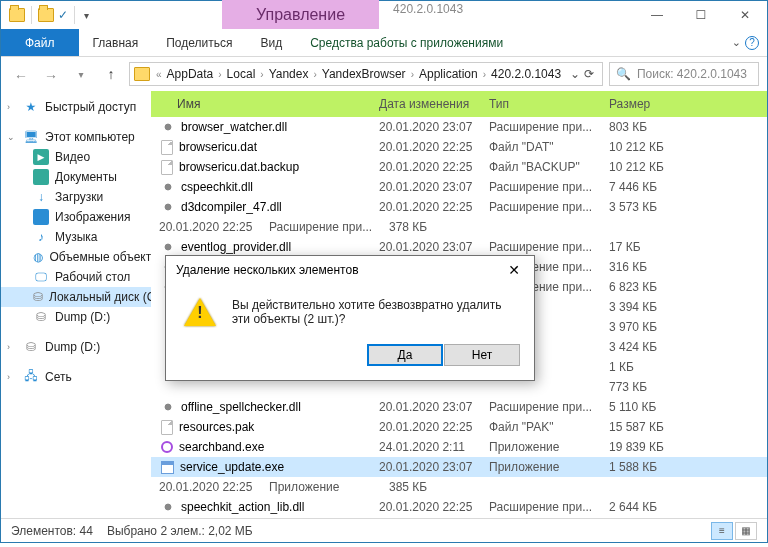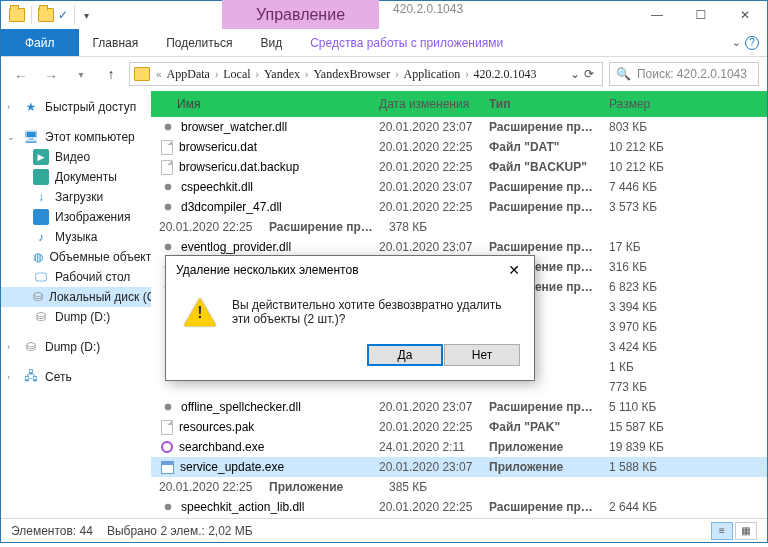--- a/index.html
+++ b/index.html
@@ -12,29 +12,29 @@
 .qat .sep { width: 1px; height: 18px; background: #d9d9d9; margin: 0 2px; }
 .qat .chev { color: #555; font-size: 10px; padding: 0 3px; }
 .tab-group { display: flex; margin-left: 130px; }
 .ctx-tab { background: #e5aee5; color: #6a2c6a; padding: 8px 34px; font-size: 16px; }
 .title-txt { color: #898989; padding: 4px 14px; }
 .win-controls { margin-left: auto; display: flex; }
 .win-btn { width: 44px; height: 28px; display: flex; align-items: center; justify-content: center; color: #555; }
 .menubar { height: 28px; display: flex; align-items: stretch; border-bottom: 1px solid #d9d9d9; background: #fff; }
 .file-tab { background: #1979ca; color: #fff; padding: 6px 24px; display: flex; align-items: center; }
 .mtab { padding: 6px 14px; color: #333; display: flex; align-items: center; }
-.mtab.ctx { color: #8b5cf6; }
+.mtab.ctx { color: #14532d; }
 .mbar-right { margin-left: auto; display: flex; align-items: center; padding-right: 8px; color: #555; }
 .mbar-right span { padding: 0 4px; font-size: 11px; }
 .addrbar { height: 34px; display: flex; align-items: center; padding: 4px 8px; gap: 6px; }
 .navbtn { width: 24px; height: 24px; display: flex; align-items: center; justify-content: center; color: #888; font-size: 14px; }
 .navbtn.enabled { color: #333; }
 .crumb-box { flex: 1; height: 24px; border: 1px solid #ccc; display: flex; align-items: center; padding: 0 4px; overflow: hidden; }
 .crumb-box .folder-ico { width: 16px; height: 14px; background: #ffd96a; border: 1px solid #d4a017; border-radius: 1px; position: relative; flex-shrink: 0; margin-right: 4px; }
-.crumb { padding: 0 3px; white-space: nowrap; color: #222; font-family: Liberation Serif, serif; }
+.crumb { padding: 0 3px; white-space: nowrap; color: #222; }
 .csep { color: #888; padding: 0 2px; font-size: 10px; }
 .crumb-tail { margin-left: auto; display: flex; align-items: center; gap: 4px; color: #555; padding-right: 4px; }
 .searchbox { width: 150px; height: 24px; border: 1px solid #ccc; display: flex; align-items: center; padding: 0 6px; color: #888; gap: 6px; }
 .body { flex: 1; display: flex; overflow: hidden; position: relative; }
 .sidebar { width: 150px; border-right: none; padding: 6px 0; overflow: hidden; }
 .sb-item { display: flex; align-items: center; gap: 6px; padding: 2px 6px 2px 18px; white-space: nowrap; color: #222; }
 .sb-item.sel { background: #cce8ff; }
 .sb-item .caret { width: 10px; color: #777; font-size: 9px; margin-left: -12px; }
 .sb-ico { width: 16px; height: 16px; display: flex; align-items: center; justify-content: center; font-size: 12px; }
 .ico-quick { color: #2a8dd4; }
@@ -46,25 +46,25 @@
 .ico-music { color: #2a8dd4; }
 .ico-3d { color: #2a8dd4; }
 .ico-desk { color: #2a8dd4; }
 .ico-disk { color: #888; }
 .ico-net { color: #2a8dd4; }
 .sb-gap { height: 10px; }
 .main { flex: 1; overflow-y: auto; overflow-x: hidden; position: relative; }
 .main::-webkit-scrollbar { width: 16px; }
 .main::-webkit-scrollbar-track { background: #f0f0f0; }
 .main::-webkit-scrollbar-thumb { background: #c2c2c2; }
-.cols { display: flex; padding: 4px 0; color: #444; position: sticky; top: 0; background: #22c55e; }
+.cols { display: flex; padding: 4px 0; color: #444; position: sticky; top: 0; background: #bef264; }
 .col { padding: 2px 8px; }
 .c-name { width: 220px; padding-left: 26px; }
 .c-date { width: 110px; }
-.c-type { width: 120px; font-weight: bold; }
+.c-type { width: 120px; }
 .c-size { width: 80px; padding-right: 16px; }
 .row { display: flex; align-items: center; height: 20px; }
 .row.sel { background: #cce8ff; }
 .row .c-name { display: flex; align-items: center; gap: 6px; padding-left: 10px; }
 .fico { width: 16px; height: 16px; display: flex; align-items: center; justify-content: center; }
 .fico-file { border: 1px solid #bbb; background: #fff; border-radius: 1px; position: relative; width: 12px; height: 15px; }
 .fico-file::after{content:"";position:absolute;top:0;right:0;width:4px;height:4px;background:linear-gradient(135deg,#fff 50%,#bbb 50%);}
 .fico-gear { background: radial-gradient(circle, #888 35%, transparent 36%); position: relative; width: 14px; height: 14px; border-radius: 50%; }
 .fico-exe { width: 13px; height: 13px; background: #fff; border: 1px solid #6a9edc; position: relative; }
 .fico-exe::before{content:"";position:absolute;top:0;left:0;right:0;height:3px;background:#6a9edc;}

